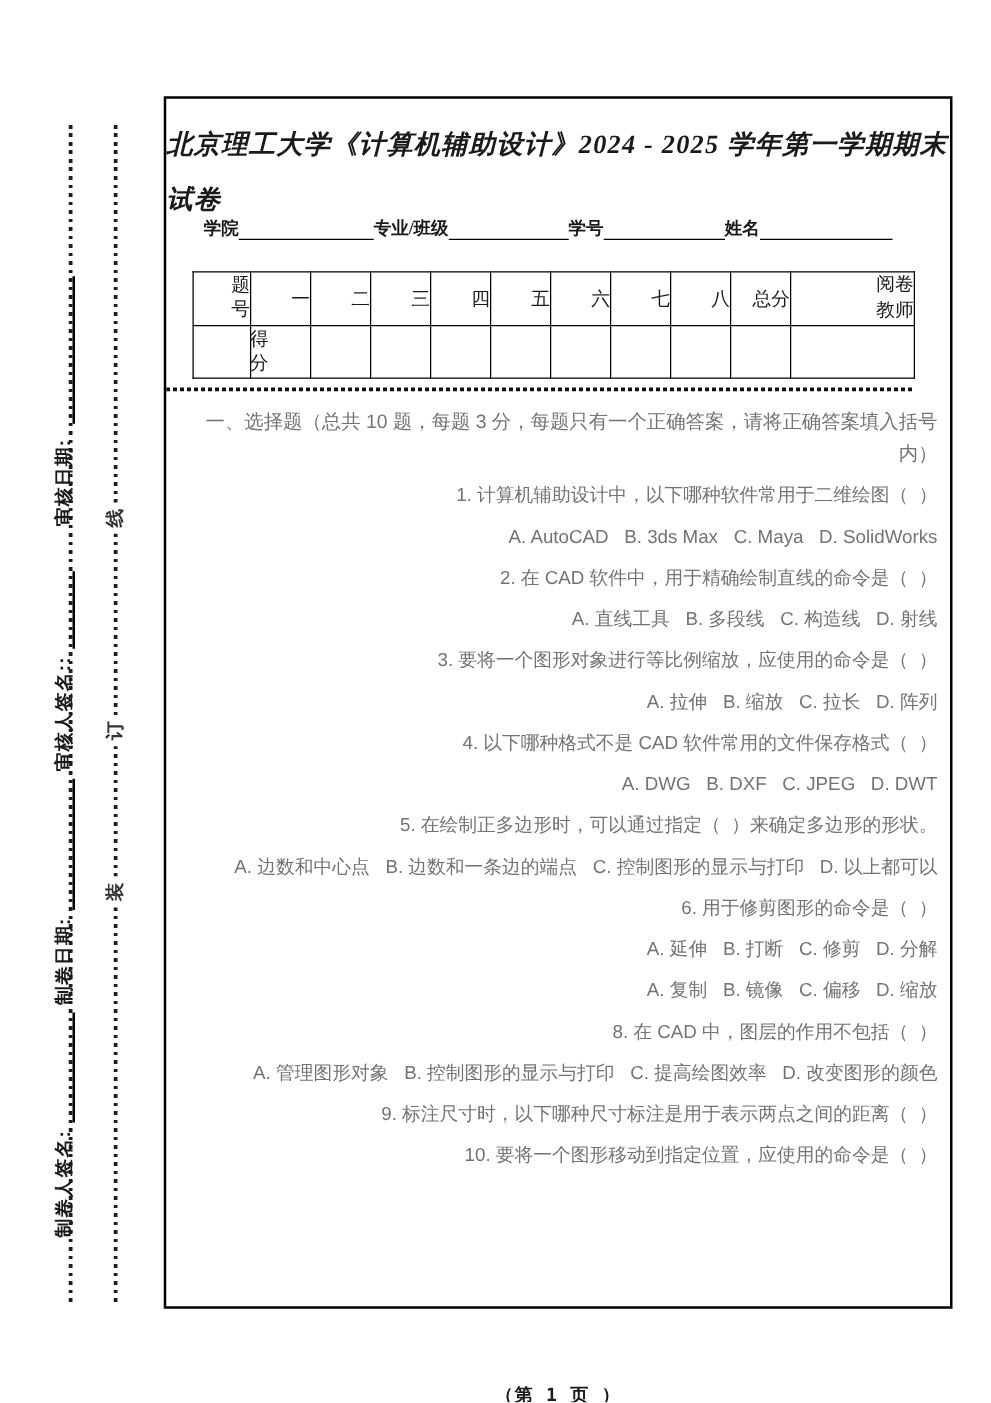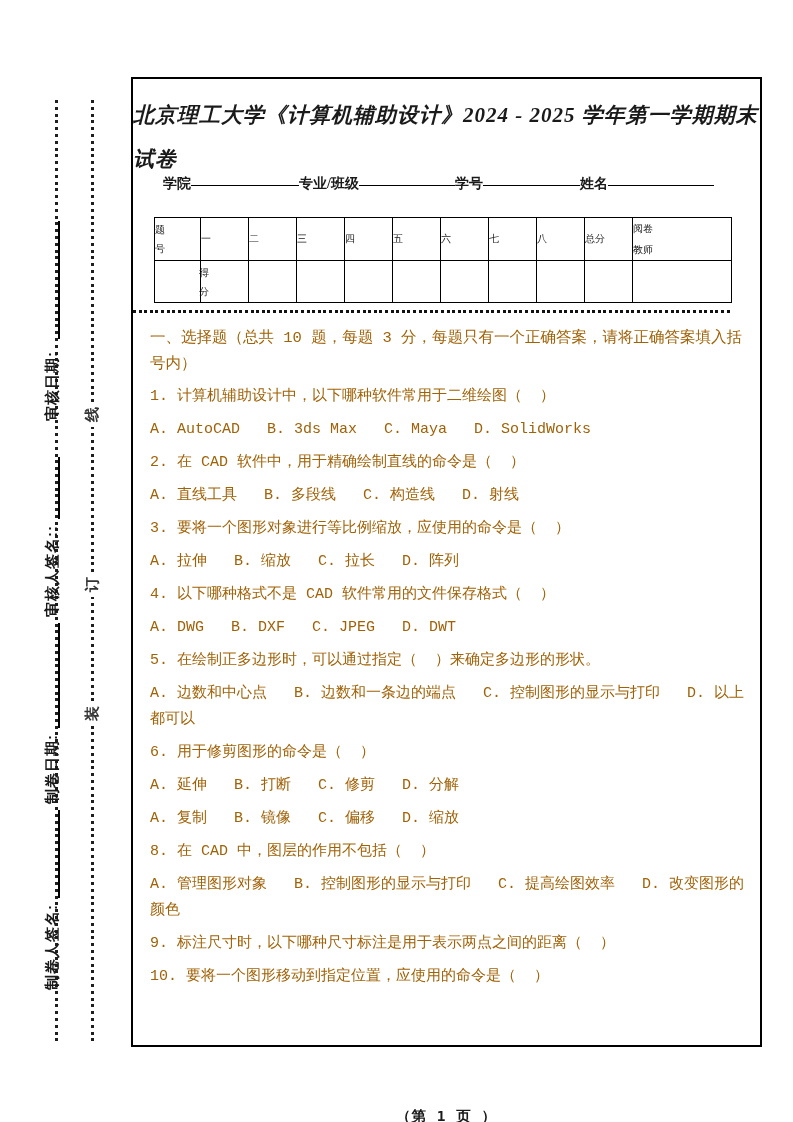--- a/index.html
+++ b/index.html
@@ -45,47 +45,47 @@
     position:absolute; left:131px; top:77px; width:631px; height:970px;
     border:2px solid #000; background:#fff;
   }
   .exam-title {
     margin-top:14px; 
     font-weight:bold; font-size:21px; line-height:44px; letter-spacing:1px;font-style:italic;
   }
 
   .fields-row {
     position:absolute; left:30px; right:46px; top:97px;
-    display:flex; align-items:center;
+    display:flex; align-items:flex-end;
     font-size:14px; font-weight:bold; line-height:1.15; white-space:nowrap;
   }
   .fields-row .blank { height:3px; border-bottom:1.6px solid #000; }
   .fields-row .b1 { width:108px; } .fields-row .b2 { width:96px; }
   .fields-row .b3 { width:97px; } .fields-row .b4 { flex:1; }
 
   table.score-table {
     position:absolute; left:21px; top:138px; width:577px;
     border-collapse:collapse; table-layout:fixed;
-    font-size:10px; text-align:left;border-radius:28px;
+    font-size:15px; text-align:right;border-radius:28px;
   }
   table.score-table td { border:1.6px solid #000; padding:0; vertical-align:middle; }
   table.score-table tr.r1 td { height:43px; }
   table.score-table tr.r2 td { height:42px;padding-left:44px; }
   .stack1 { display:inline-block; width:1.05em; line-height:19px; }
   .stack2 { display:inline-block; width:2.1em; line-height:21px; }
 
   .dotted-h {
     position:absolute; left:0; top:231px; width:598px; height:3.4px;
     background:repeating-linear-gradient(to right,#111 0 3px,transparent 3px 5.6px);
   }
 
   .qa {
     position:absolute; left:17px; top:246px; width:600px;
-    font-family:Liberation Mono, monospace;
-    font-size:15px; line-height:26px; color:#a16207;
+    font-family:Liberation Sans, sans-serif;
+    font-size:15px; line-height:26px; color:#737373;text-align:right;
   }
   .qa p { margin:0 0 7px; white-space:pre-wrap; word-break:break-all; }
   .qa p.heading { font-size:15.5px; }
 
   .page-footer {
     position:absolute; left:131px; top:1063px; width:631px;
     text-align:center; font-family:"DejaVu Sans Mono", monospace;
     font-size:14.5px; font-weight:bold; letter-spacing:1px;margin-top:44px;
   }
 </style>

